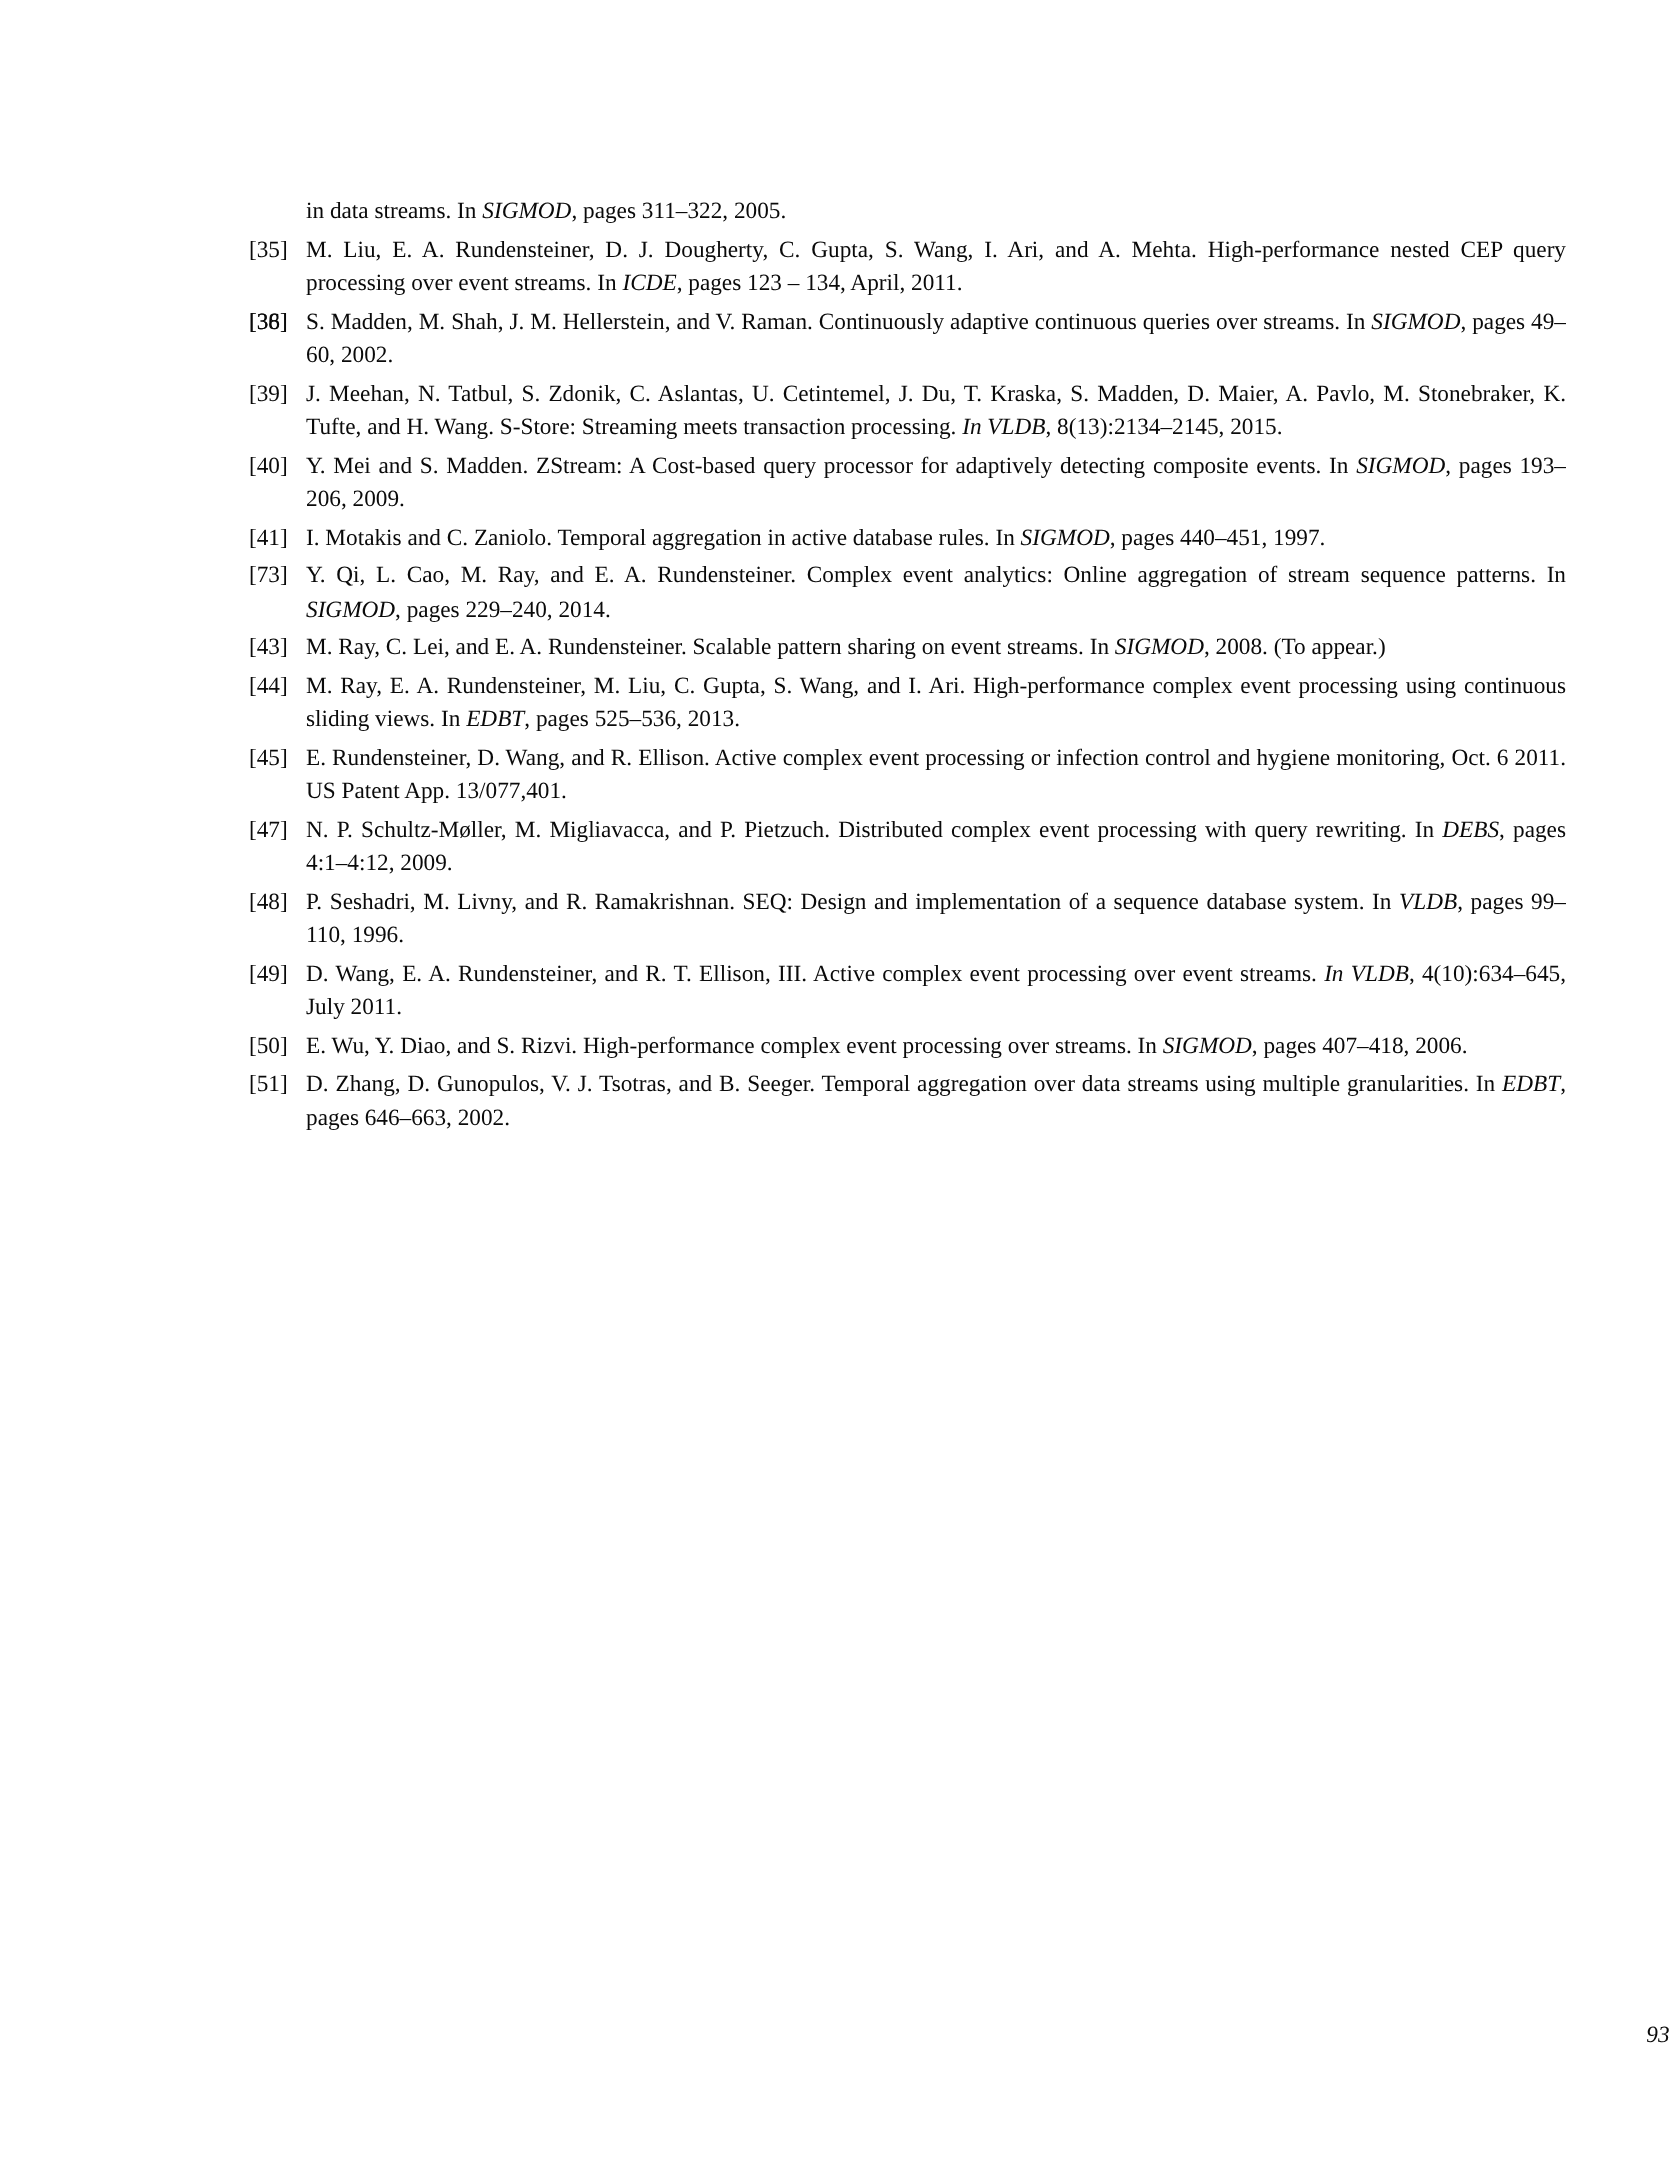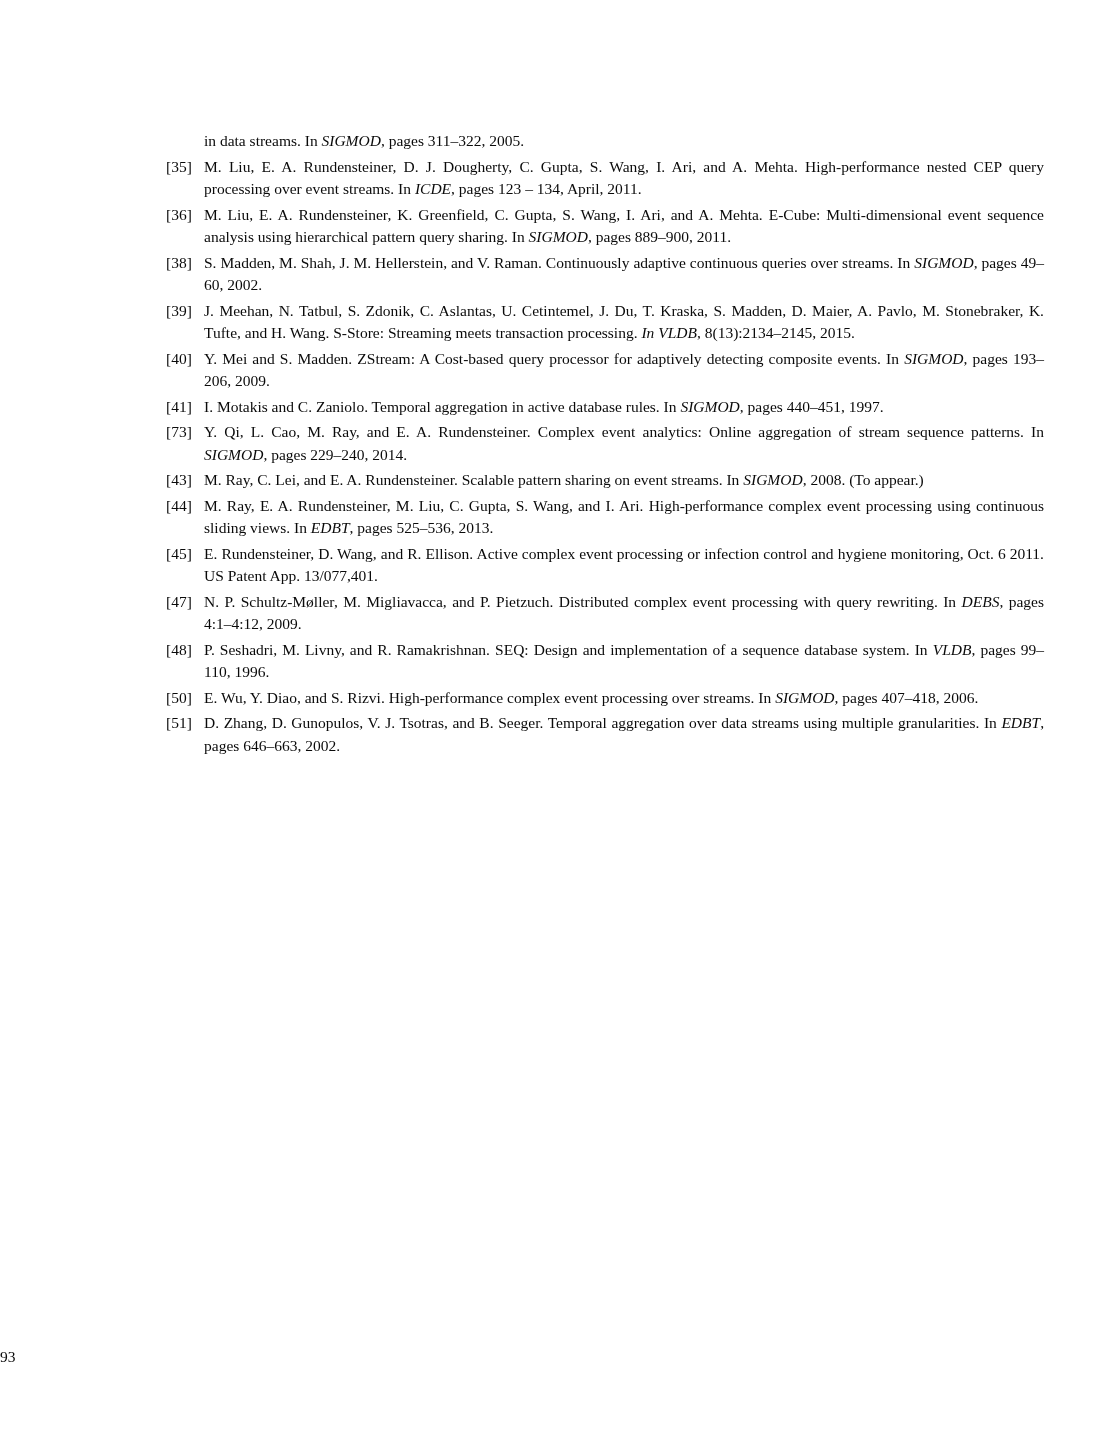--- a/index.html
+++ b/index.html
@@ -36,42 +36,44 @@
     top: 0;
   }
   .ref i {
     font-style: italic;
   }
   .page-number {
     position: absolute;
     left: 0;
     top: 1346px;
     width: 1113px;
-    text-align: left;
+    text-align: right;
     line-height: 22px;
+    font-style: italic;
   }
 </style>
 </head>
 <body>
 
 <div class="content">
   <div class="ref">
     <span class="ref-body" id="continuation-body"><span>in data streams. In </span><i>SIGMOD</i><span>, pages 311–322, 2005.</span></span>
   </div>
   <div id="ref-list">
       <div class="ref"><span class="ref-label">[35]</span><span class="ref-body"><span>M. Liu, E. A. Rundensteiner, D. J. Dougherty, C. Gupta, S. Wang, I. Ari, and A. Mehta. High-performance nested CEP query processing over event streams. In </span><i>ICDE</i><span>, pages 123 – 134, April, 2011.</span></span></div>
-      <div class="ref"><span class="ref-label">[36]</span><span class="ref-body"><span>M. Liu, E. A. Rundensteiner, K. Greenfield, C. Gupta, S. Wang, I. Ari, and A. Mehta. E-Cube: Multi-dimensional event sequence analysis using hierarchical pattern query sharing. In </span><i>SIGMOD</i><span>, pages 889–900, 2011.</span></span></div>
+      <div class="ref"><span class="ref-label">[36]</span></div>
       <div class="ref"><span class="ref-label">[38]</span><span class="ref-body"><span>S. Madden, M. Shah, J. M. Hellerstein, and V. Raman. Continuously adaptive continuous queries over streams. In </span><i>SIGMOD</i><span>, pages 49–60, 2002.</span></span></div>
       <div class="ref"><span class="ref-label">[39]</span><span class="ref-body"><span>J. Meehan, N. Tatbul, S. Zdonik, C. Aslantas, U. Cetintemel, J. Du, T. Kraska, S. Madden, D. Maier, A. Pavlo, M. Stonebraker, K. Tufte, and H. Wang. S-Store: Streaming meets transaction processing. </span><i>In VLDB</i><span>, 8(13):2134–2145, 2015.</span></span></div>
       <div class="ref"><span class="ref-label">[40]</span><span class="ref-body"><span>Y. Mei and S. Madden. ZStream: A Cost-based query processor for adaptively detecting composite events. In </span><i>SIGMOD</i><span>, pages 193–206, 2009.</span></span></div>
       <div class="ref"><span class="ref-label">[41]</span><span class="ref-body"><span>I. Motakis and C. Zaniolo. Temporal aggregation in active database rules. In </span><i>SIGMOD</i><span>, pages 440–451, 1997.</span></span></div>
       <div class="ref"><span class="ref-label">[73]</span><span class="ref-body"><span>Y. Qi, L. Cao, M. Ray, and E. A. Rundensteiner. Complex event analytics: Online aggregation of stream sequence patterns. In </span><i>SIGMOD</i><span>, pages 229–240, 2014.</span></span></div>
       <div class="ref"><span class="ref-label">[43]</span><span class="ref-body"><span>M. Ray, C. Lei, and E. A. Rundensteiner. Scalable pattern sharing on event streams. In </span><i>SIGMOD</i><span>, 2008. (To appear.)</span></span></div>
       <div class="ref"><span class="ref-label">[44]</span><span class="ref-body"><span>M. Ray, E. A. Rundensteiner, M. Liu, C. Gupta, S. Wang, and I. Ari. High-performance complex event processing using continuous sliding views. In </span><i>EDBT</i><span>, pages 525–536, 2013.</span></span></div>
       <div class="ref"><span class="ref-label">[45]</span><span class="ref-body"><span>E. Rundensteiner, D. Wang, and R. Ellison. Active complex event processing or infection control and hygiene monitoring, Oct. 6 2011. US Patent App. 13/077,401.</span></span></div>
       <div class="ref"><span class="ref-label">[47]</span><span class="ref-body"><span>N. P. Schultz-Møller, M. Migliavacca, and P. Pietzuch. Distributed complex event processing with query rewriting. In </span><i>DEBS</i><span>, pages 4:1–4:12, 2009.</span></span></div>
       <div class="ref"><span class="ref-label">[48]</span><span class="ref-body"><span>P. Seshadri, M. Livny, and R. Ramakrishnan. SEQ: Design and implementation of a sequence database system. In </span><i>VLDB</i><span>, pages 99–110, 1996.</span></span></div>
+      <div class="ref"><span class="ref-label">[49]</span><span class="ref-body"><span>D. Wang, E. A. Rundensteiner, and R. T. Ellison, III. Active complex event processing over event streams. </span><i>In VLDB</i><span>, 4(10):634–645, July 2011.</span></span></div>
       <div class="ref"><span class="ref-label">[50]</span><span class="ref-body"><span>E. Wu, Y. Diao, and S. Rizvi. High-performance complex event processing over streams. In </span><i>SIGMOD</i><span>, pages 407–418, 2006.</span></span></div>
       <div class="ref"><span class="ref-label">[51]</span><span class="ref-body"><span>D. Zhang, D. Gunopulos, V. J. Tsotras, and B. Seeger. Temporal aggregation over data streams using multiple granularities. In </span><i>EDBT</i><span>, pages 646–663, 2002.</span></span></div>
     </div>
 </div>
 
 <div class="page-number">93</div>
 
 </body></html>

